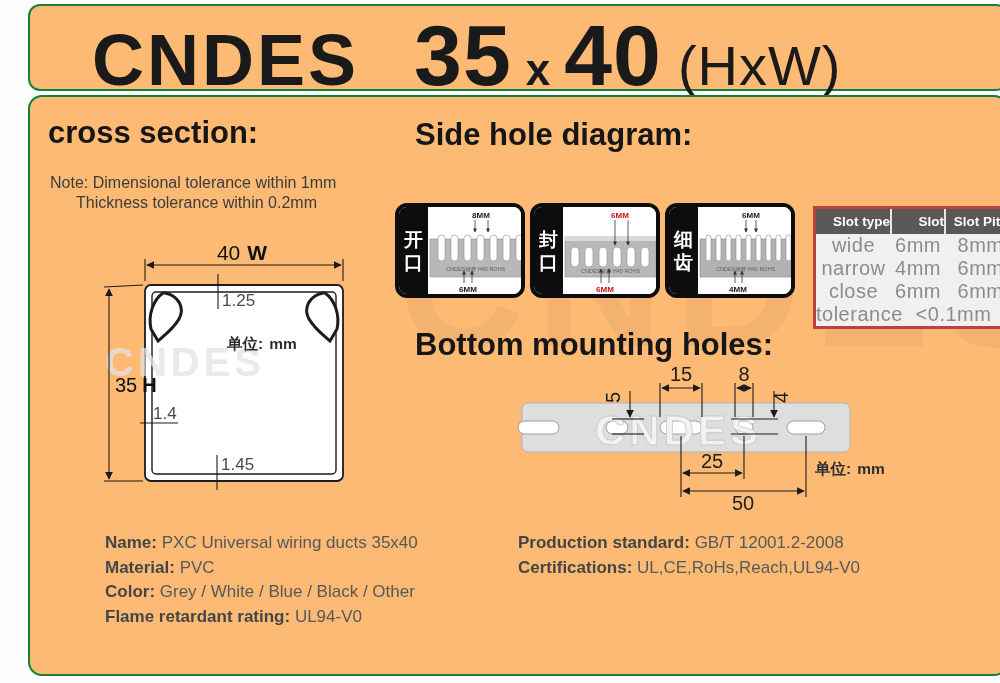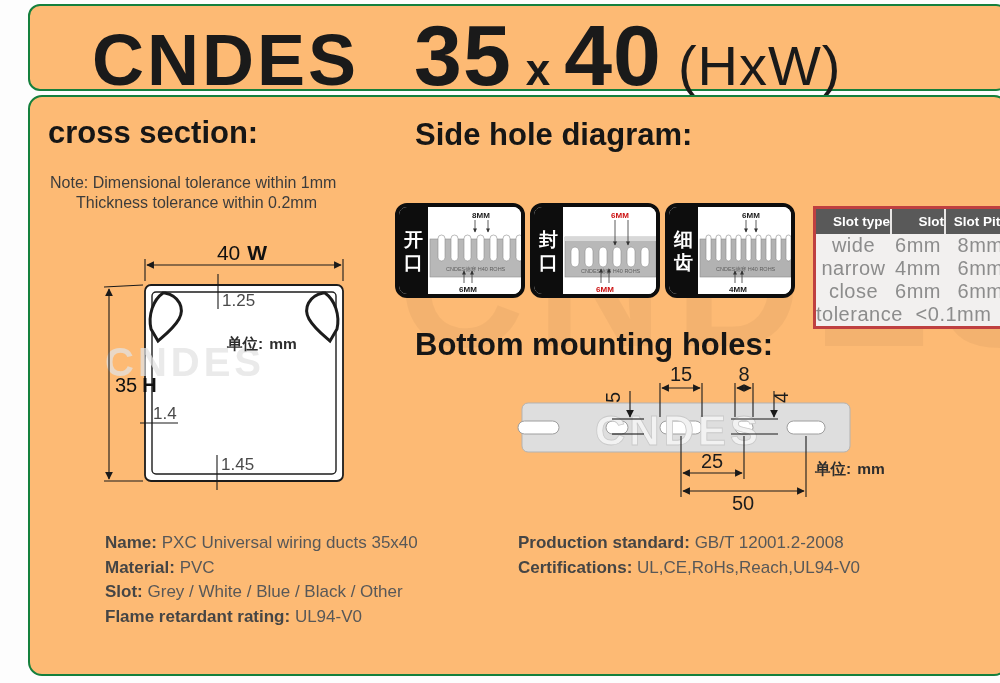--- a/index.html
+++ b/index.html
@@ -265,21 +265,21 @@
       <text x="202" y="105" font-size="20" text-anchor="middle" fill="#1d1d1d">25</text>
       <text x="233" y="147" font-size="20" text-anchor="middle" fill="#1d1d1d">50</text>
       <text x="305" y="111" font-size="15.5" font-weight="bold" fill="#2e2e2e">
         <tspan>单位:</tspan><tspan dx="6">mm</tspan>
       </text>
     </svg>
 
     <div class="specs" style="left:75px;top:434px;">
       <div><span class="lbl">Name:</span> <span class="val">PXC Universal wiring ducts 35x40</span></div>
       <div><span class="lbl">Material:</span> <span class="val">PVC</span></div>
-      <div><span class="lbl">Slot:</span> <span class="val">Grey / White / Blue / Black / Other</span></div>
+      <div><span class="lbl">Color:</span> <span class="val">Grey / White / Blue / Black / Other</span></div>
       <div><span class="lbl">Flame retardant rating:</span> <span class="val">UL94-V0</span></div>
     </div>
 
     <div class="specs" style="left:488px;top:434px;">
       <div><span class="lbl">Production standard:</span> <span class="val">GB/T 12001.2-2008</span></div>
       <div><span class="lbl">Certifications:</span> <span class="val">UL,CE,RoHs,Reach,UL94-V0</span></div>
     </div>
 
   </div>
 </div>

